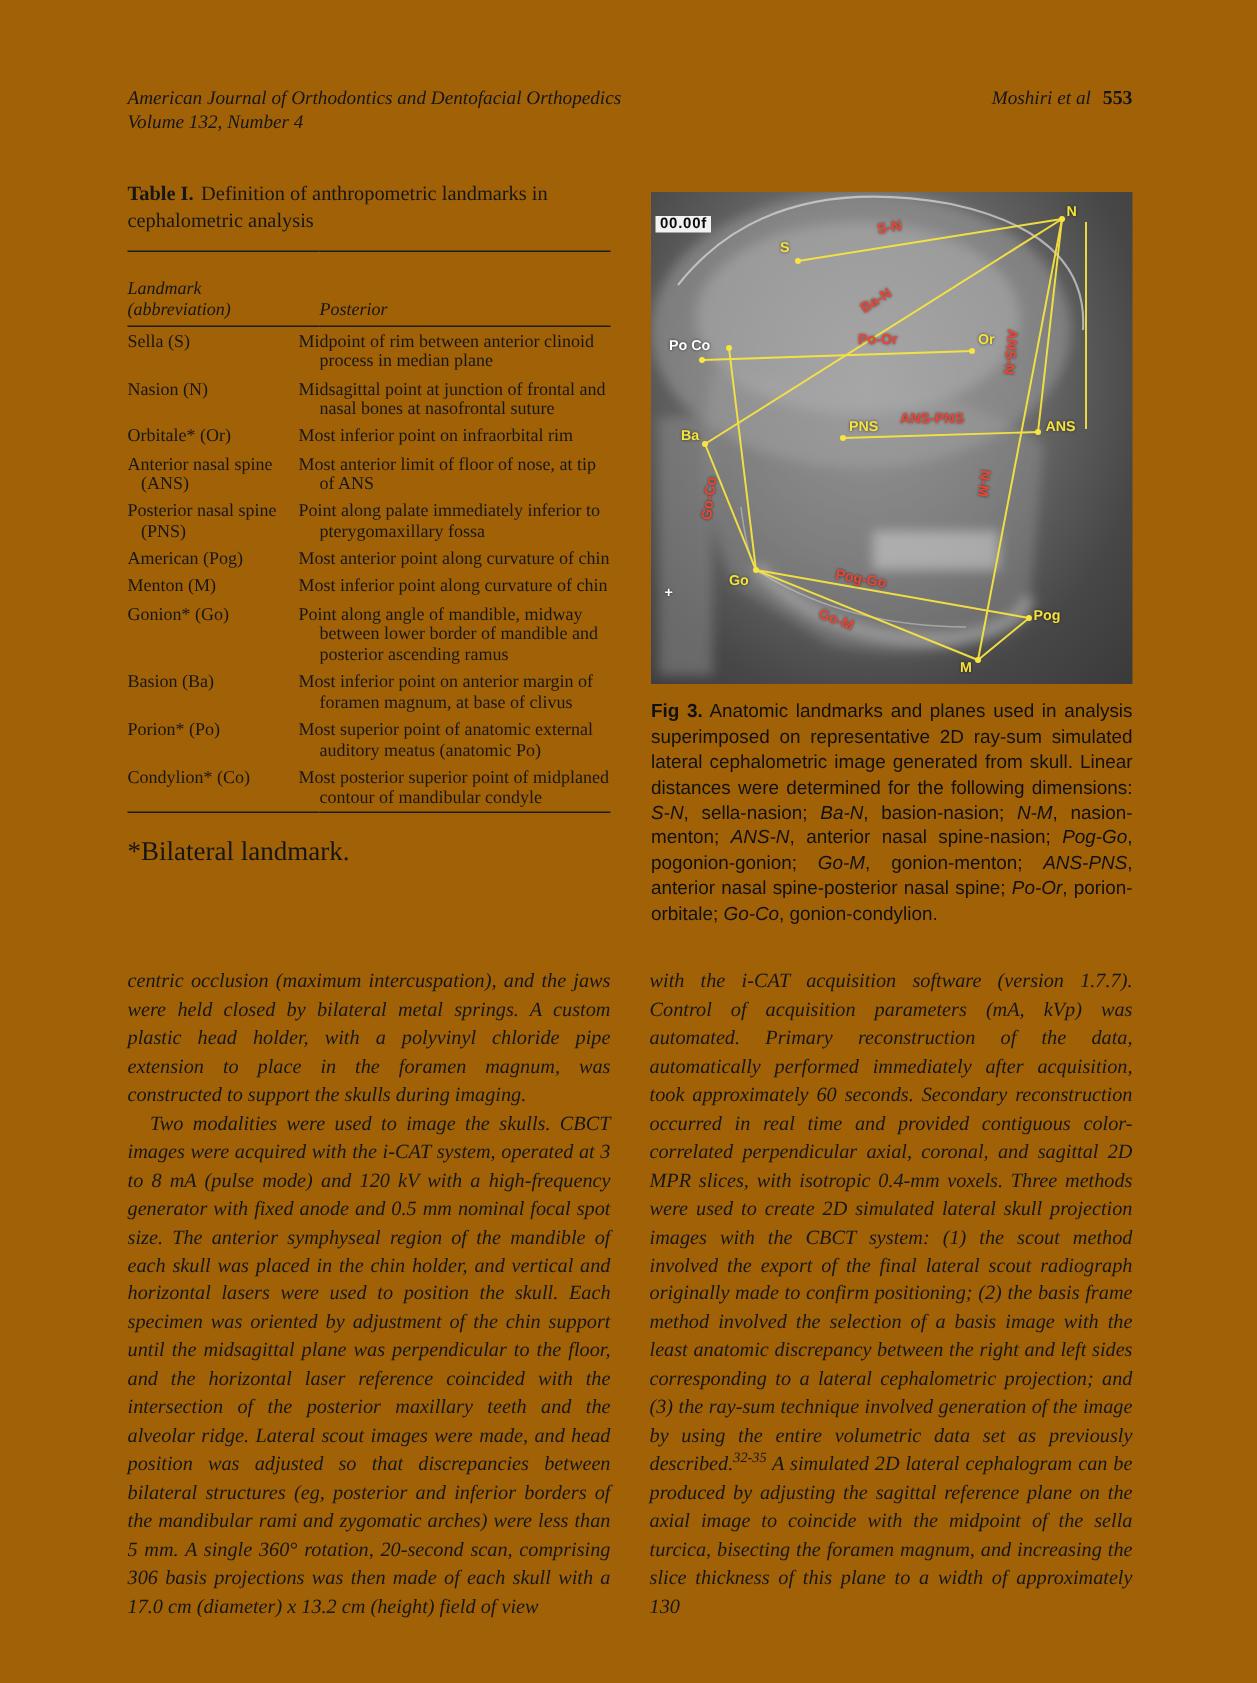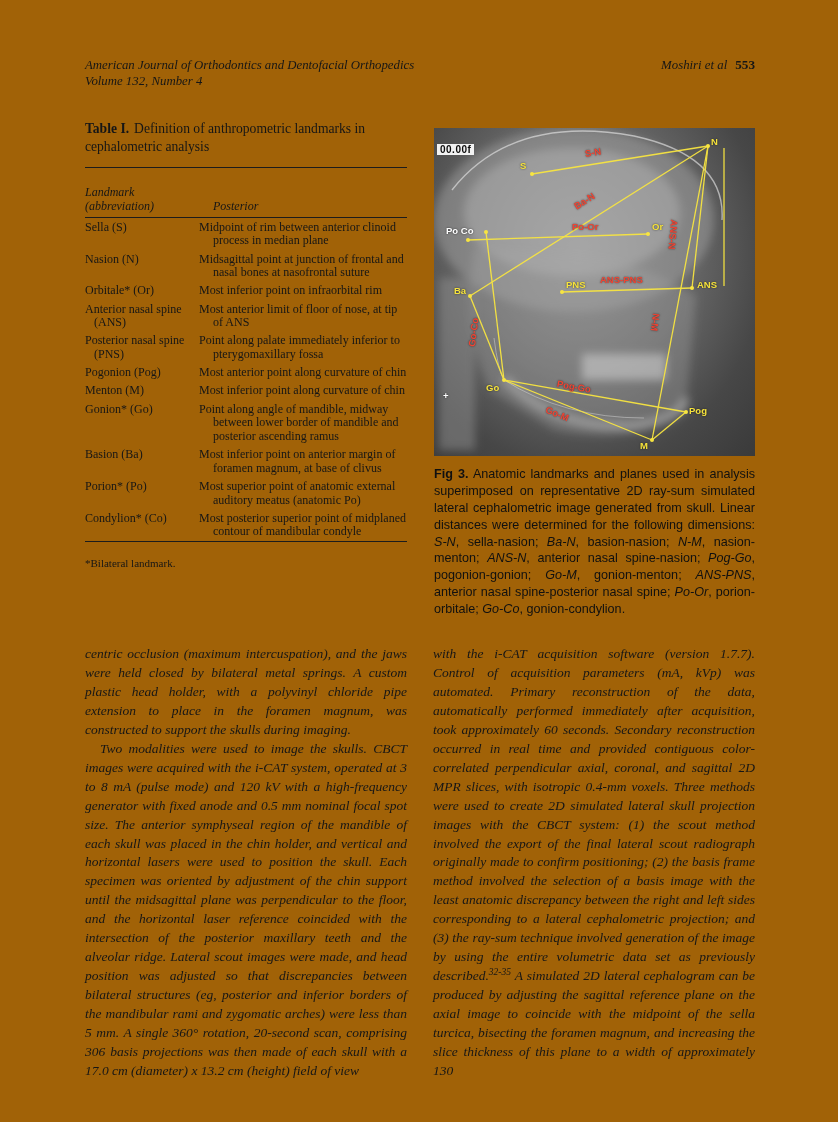--- a/index.html
+++ b/index.html
@@ -33,21 +33,21 @@
   }
   .landmark-table th {
     font-weight:normal; font-style:italic; text-align:left;
     padding:18px 0 4px; border-bottom:1.4px solid #1c1c1c; vertical-align:bottom;
   }
   .th-landmark { width:128px; white-space:pre-line; }
   .th-definition { text-align:center; }
   .landmark-table td { vertical-align:top; padding:2.5px 0 2px; }
   .cell-landmark { white-space:pre-line; padding-right:6px; }
   .cell-definition { padding-left:14px; text-indent:-14px; }
-  .table-footnote { font-size:11px; margin-top:15px; }
+  .table-footnote { font-size:18px; margin-top:15px; }
 
   
   .figure-block { position:absolute; left:434px; top:128px; width:321px; }
   .figure-image {
     position:relative; width:321px; height:328px; overflow:hidden;
     background:radial-gradient(ellipse at 45% 38%, #8d8d8d 0%, #6a6a6a 42%, #474747 75%, #3a3a3a 100%);
   }
   .figure-image svg { position:absolute; inset:0; }
   .overlay-readout {
     position:absolute; top:16px; left:3px; background:#f2f2f2; color:#0c0c0c;
@@ -122,21 +122,21 @@
             <td class="cell-landmark">Anterior nasal spine
 &nbsp;&nbsp;&nbsp;(ANS)</td>
             <td class="cell-definition">Most anterior limit of floor of nose, at tip of ANS</td>
           </tr>
           <tr>
             <td class="cell-landmark">Posterior nasal spine
 &nbsp;&nbsp;&nbsp;(PNS)</td>
             <td class="cell-definition">Point along palate immediately inferior to pterygomaxillary fossa</td>
           </tr>
           <tr>
-            <td class="cell-landmark">Pogonion (Pog)</td>
+            <td class="cell-landmark">American (Pog)</td>
             <td class="cell-definition">Most anterior point along curvature of chin</td>
           </tr>
           <tr>
             <td class="cell-landmark">Menton (M)</td>
             <td class="cell-definition">Most inferior point along curvature of chin</td>
           </tr>
           <tr>
             <td class="cell-landmark">Gonion* (Go)</td>
             <td class="cell-definition">Point along angle of mandible, midway between lower border of mandible and posterior ascending ramus</td>
           </tr>

